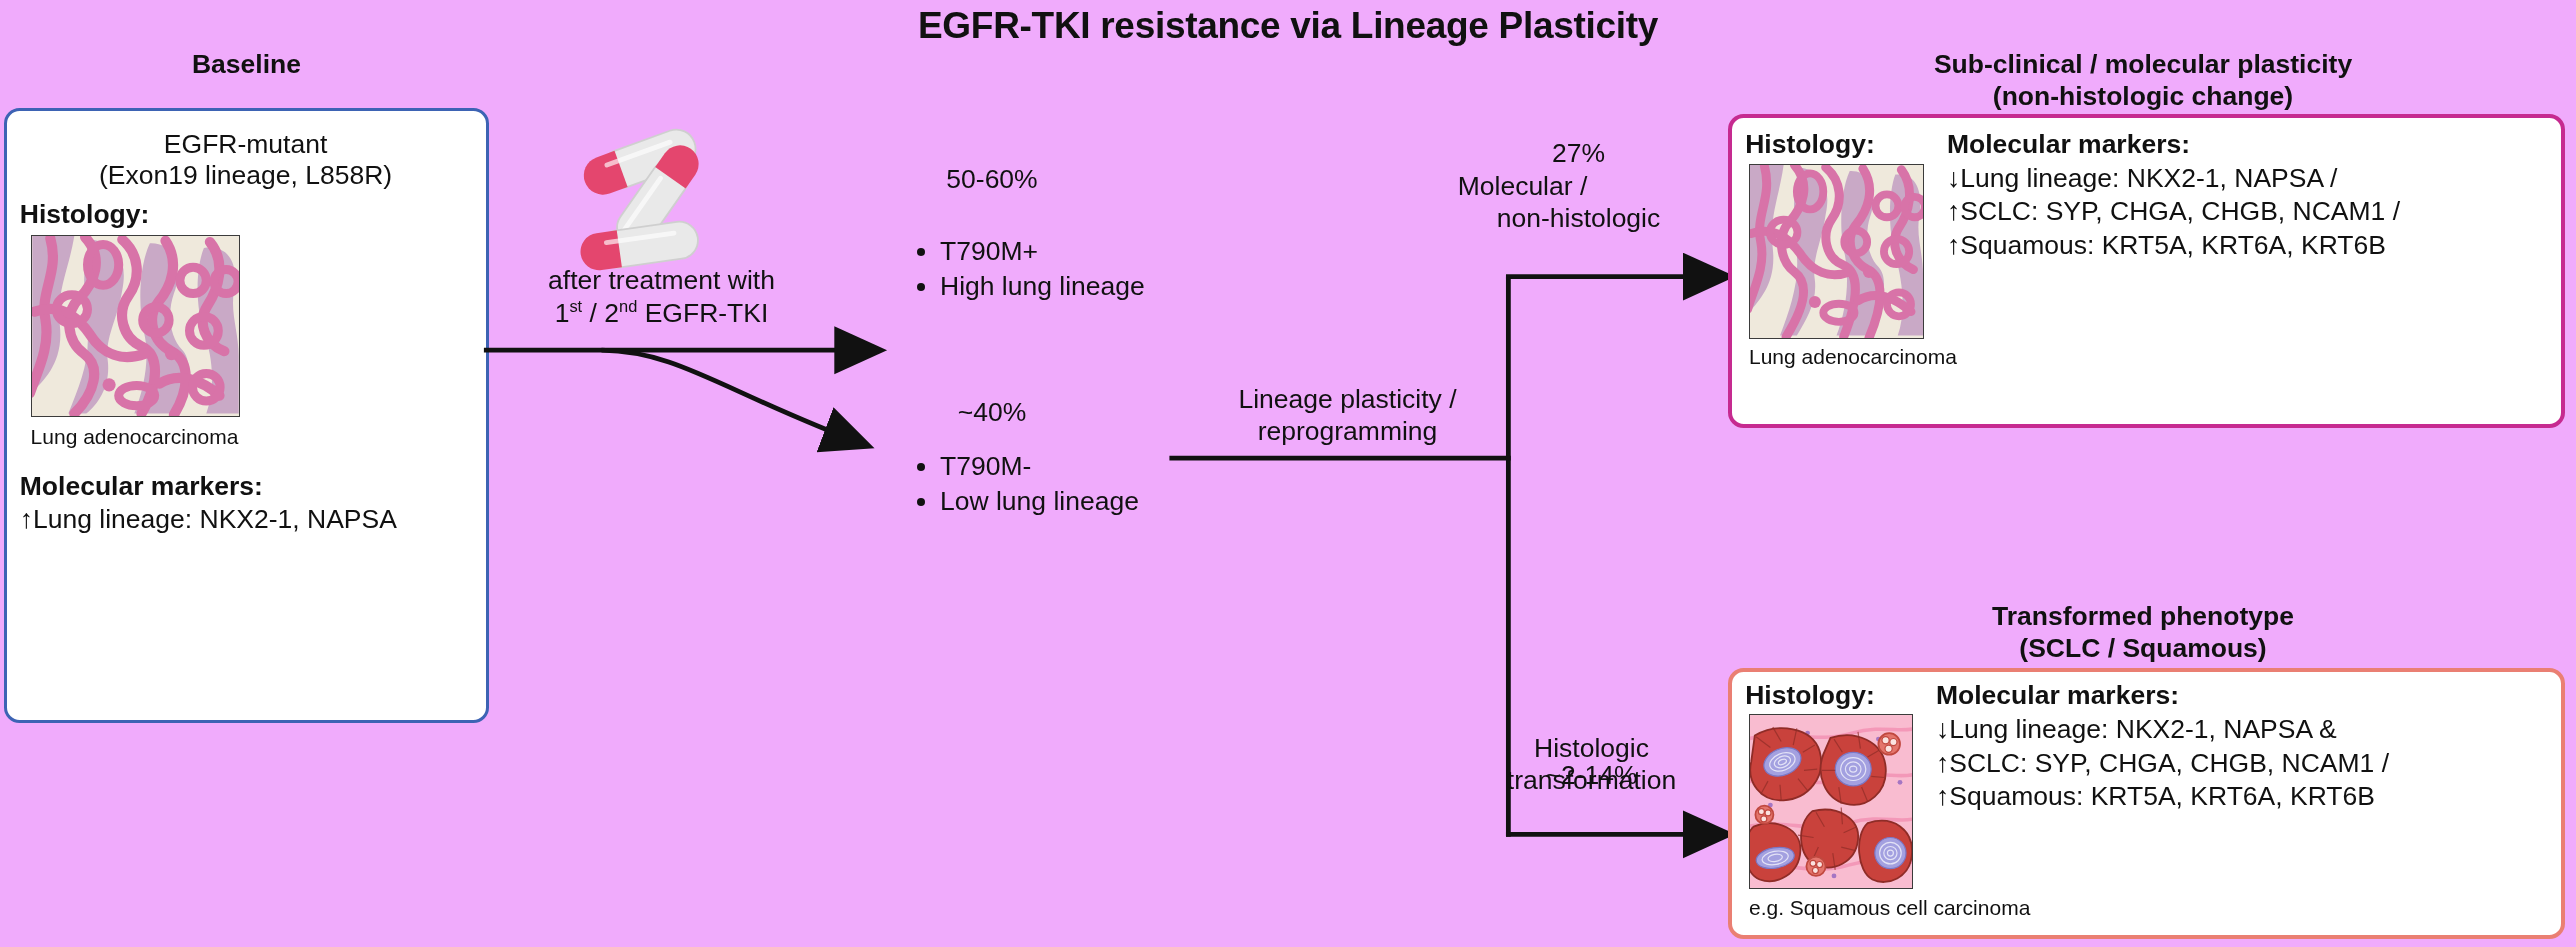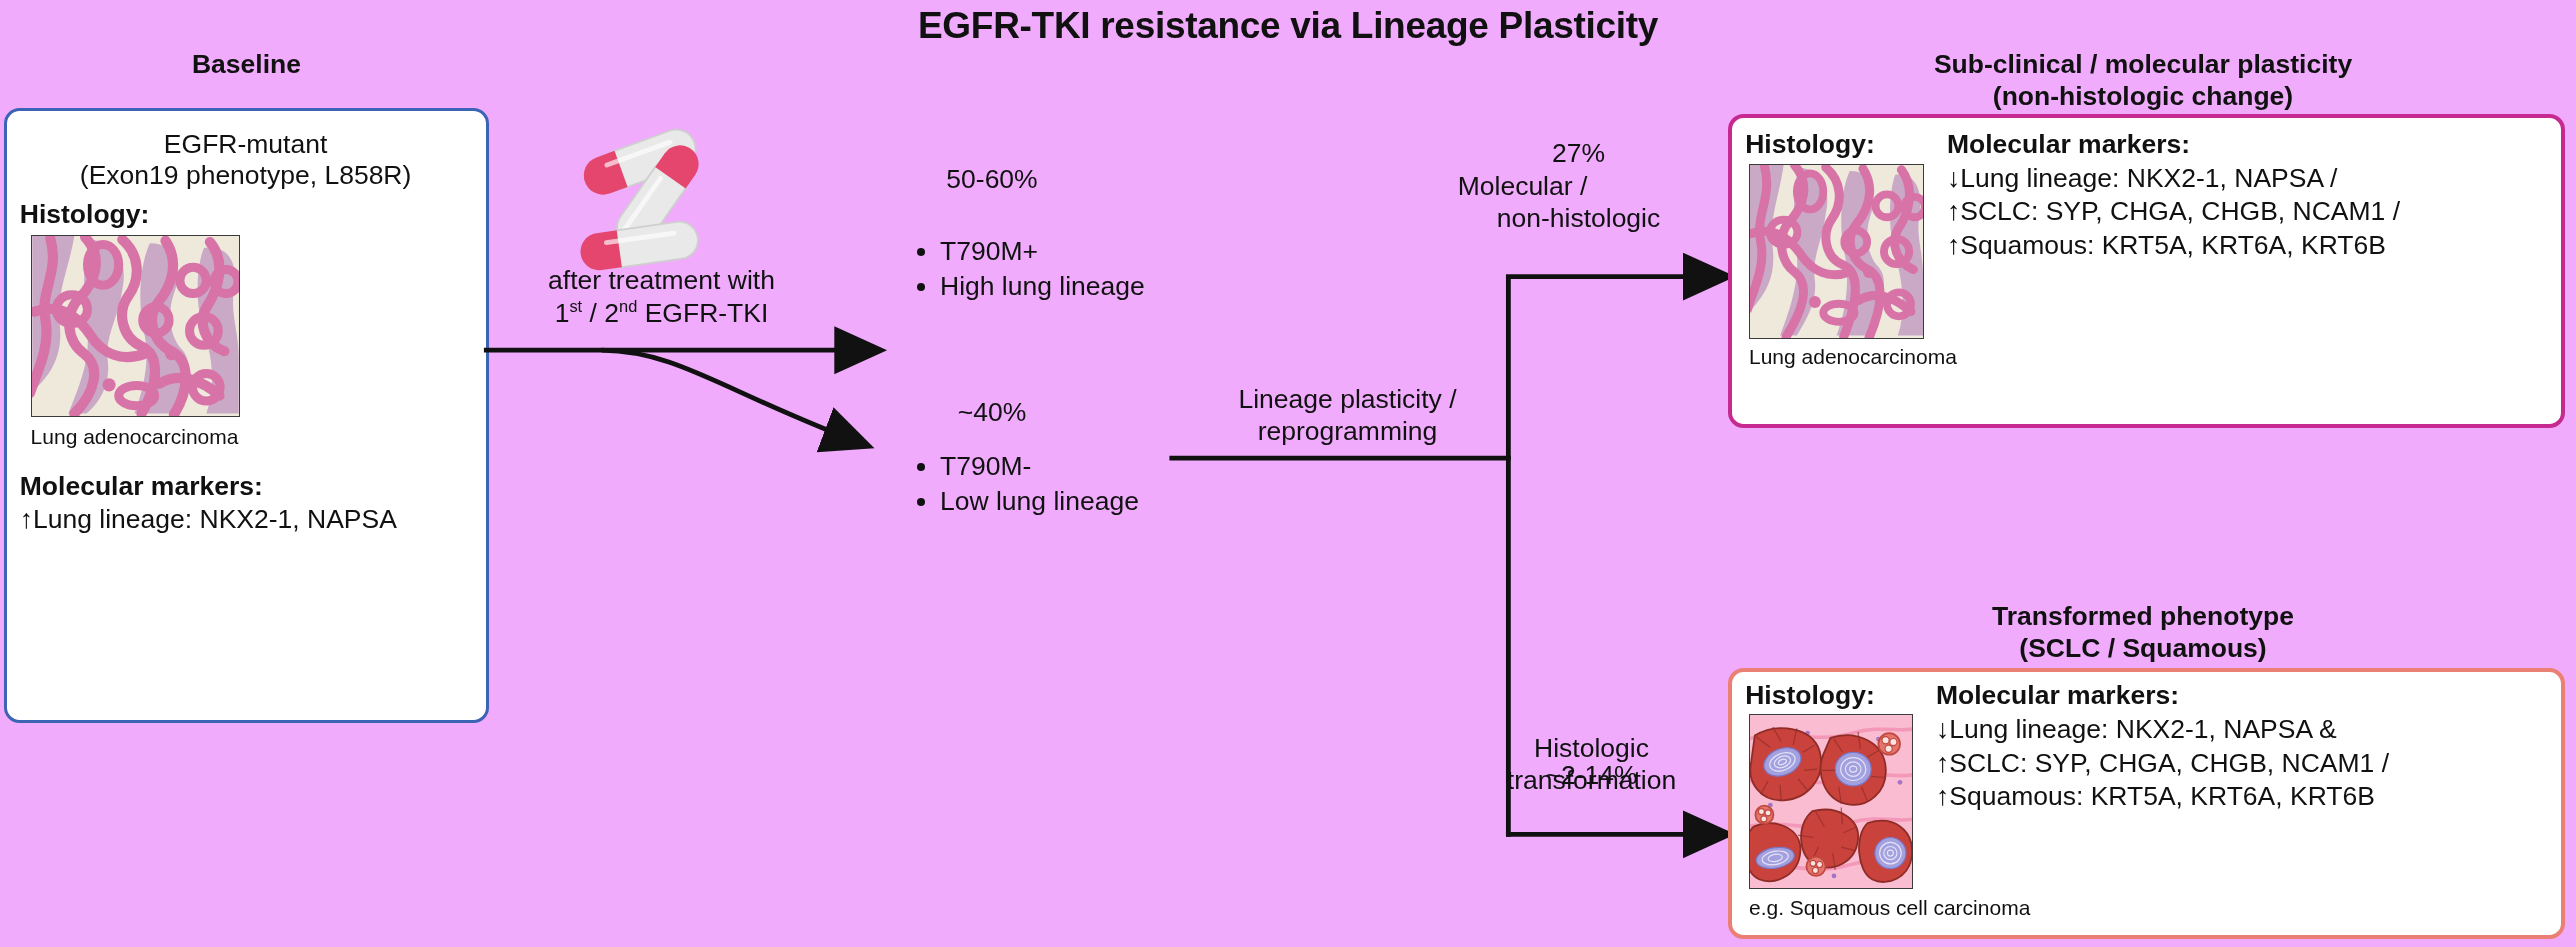--- a/index.html
+++ b/index.html
@@ -31,21 +31,21 @@
 
 <div id="stage">
 
   <div class="abs ttl" style="left:0;top:4.8px;width:2576px;">EGFR-TKI resistance via Lineage Plasticity</div>
 
   <div class="abs hdr" style="left:0;top:49px;width:493px;">Baseline</div>
 
   <div class="box box-blue" style="left:3.6px;top:108px;width:485px;height:615px;">
 
     <div class="abs bodytxt ctr" style="left:0;top:18px;width:478px;">EGFR-mutant</div>
-    <div class="abs bodytxt ctr" style="left:0;top:49px;width:478px;">(Exon19 phenotype, L858R)</div>
+    <div class="abs bodytxt ctr" style="left:0;top:49px;width:478px;">(Exon19 lineage, L858R)</div>
 
     <div class="abs bodytxt bold" style="left:13.2px;top:88px;">Histology:</div>
 
     <div class="abs histoframe" style="left:24px;top:124px;width:207px;height:180px;">
       <svg viewBox="0 0 344 300" width="207" height="180" aria-hidden="true">
         <rect x="0" y="0" width="344" height="300" fill="#efe9dc"></rect>
         <g fill="#c9a9c6">
           <path d="M0,0 H70 C60,60 40,90 46,150 C52,210 20,240 0,260 Z"></path>
           <path d="M96,6 C140,10 160,40 150,90 C142,140 120,170 126,210 C130,250 110,280 90,296 L60,296 C78,250 96,210 92,160 C88,110 80,60 96,6 Z"></path>
           <path d="M196,12 C240,10 250,60 236,96 C224,130 230,170 250,190 C270,212 260,260 230,296 L170,296 C188,250 196,200 186,160 C176,116 178,50 196,12 Z"></path>

